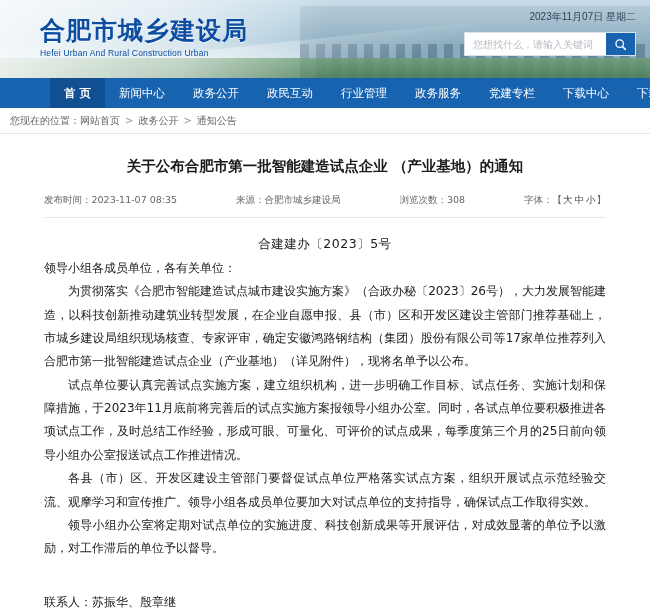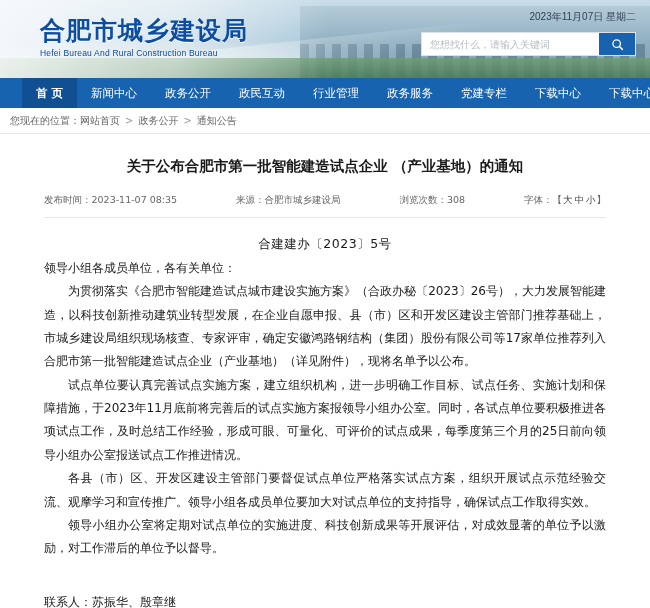--- a/index.html
+++ b/index.html
@@ -68,21 +68,21 @@
     margin-top: 6px;
     font-size: 8.5px; color: #0c4da2; letter-spacing: .2px;
   }
   .banner-date {
     position: absolute; right: 14px; top: 10px;
     font-size: 10px; color: #2f3f52;
   }
   .search-box {
     position: absolute; right: 14px; top: 32px;
     display: flex; align-items: flex-start;
-    width: 215px; height: 24px;
+    width: 172px; height: 24px;
     background: #ffffff;
     border: 1px solid #d8e2e8;
   }
   .search-input {
     flex: 1; height: 22px; border: 0; outline: none;
     padding: 0 8px; font-size: 10px; color: #333;
     background: transparent;
     font-family: "DejaVu Sans", sans-serif;
   }
   .search-input::placeholder { color: #b6bcc2; }
@@ -100,21 +100,21 @@
     display: flex; align-items: stretch;
     padding-left: 22px;
   }
   .nav-item {
     display: flex; align-items: center; justify-content: center;
     padding: 0 14px;
     font-size: 11.5px; color: #ffffff;
     font-family: "DejaVu Sans", sans-serif;
     cursor: pointer; white-space: nowrap;
   }
-  .nav-item.active { background: #0f4f92; font-weight: bold; }
+  .nav-item.active { background: #0f4f92; font-weight: bold; margin-left: 28px; }
 
   
   .breadcrumb {
     height: 26px; display: flex; align-items: center;
     padding-left: 10px;
     font-size: 10px; color: #666;
     border-bottom: 1px solid #e6e6e6;
     font-family: "DejaVu Sans", sans-serif;
   }
   .breadcrumb a { color: #666; text-decoration: none; cursor: pointer; }
@@ -166,21 +166,21 @@
 
   <div class="banner">
     <div class="banner-sky"></div>
     <div class="banner-city"></div>
     <div class="banner-road"></div>
     <div class="banner-green"></div>
     <div class="banner-left-fade"></div>
 
     <div class="brand">
       <div class="brand-cn">合肥市城乡建设局</div>
-      <div class="brand-en">Hefei Bureau And Rural Construction Bureau</div>
+      <div class="brand-en">Hefei Urban And Rural Construction Urban</div>
     </div>
 
     <div class="banner-date">2023年11月07日 星期二</div>
 
     <div class="search-box">
       <input class="search-input" type="text" placeholder="您想找什么，请输入关键词" style="">
       <button class="search-btn">
         <svg width="13" height="13" viewBox="0 0 16 16">
           <circle cx="7" cy="7" r="4.6" fill="none" stroke="#ffffff" stroke-width="1.6"></circle>
           <line x1="10.4" y1="10.4" x2="14" y2="14" stroke="#ffffff" stroke-width="1.8" stroke-linecap="round"></line>

